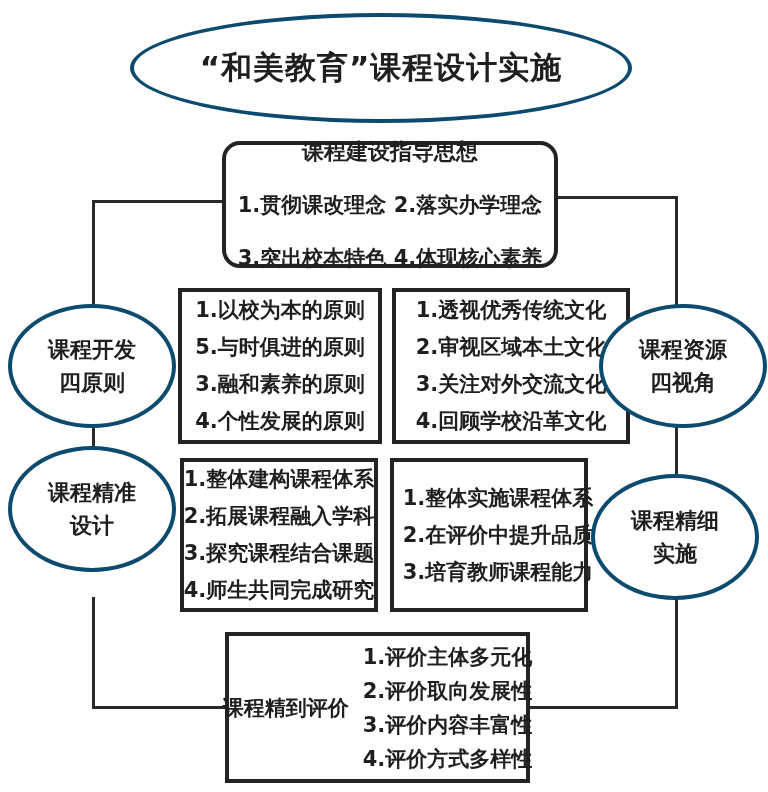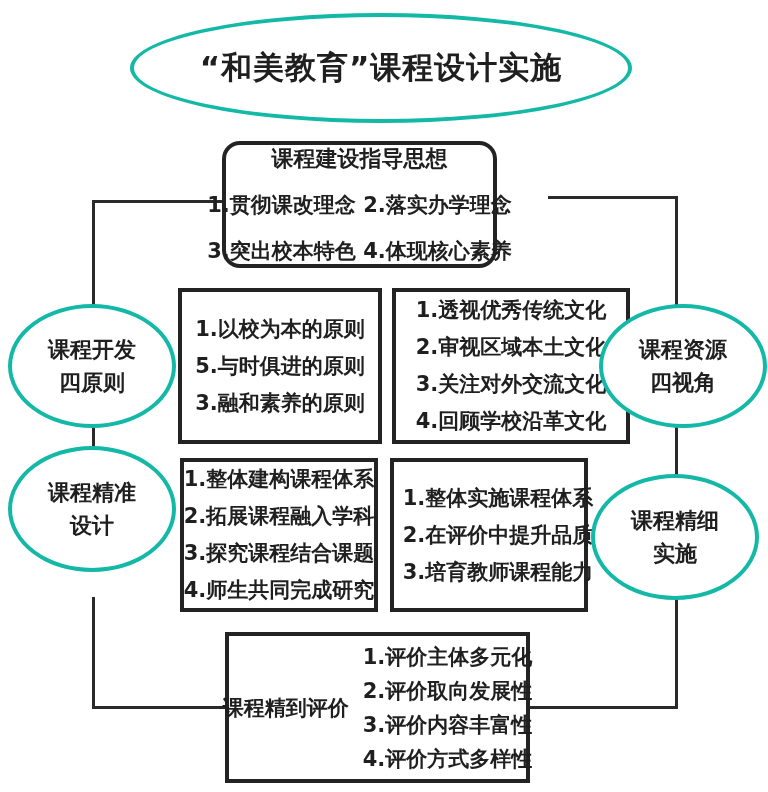--- a/index.html
+++ b/index.html
@@ -5,21 +5,21 @@
   html,body{margin:0;padding:0;}
   body{
     width:768px;height:792px;position:relative;background:#ffffff;
     font-family:"DejaVu Sans",sans-serif;
     color:#1f1f1f;
     overflow:hidden;
   }
   .canvas{position:absolute;left:0;top:0;width:768px;height:792px;}
   .node{position:absolute;box-sizing:border-box;display:flex;flex-direction:column;
         align-items:center;justify-content:center;text-align:center;}
-  .ellipse{border:4px solid #14b8a6;border-radius:50%;background:#fff;}
+  .ellipse{border:4px solid #0c4a6e;border-radius:50%;background:#fff;}
   .rect{border:4px solid #232323;background:#fff;}
   .rrect{border:4px solid #232323;border-radius:18px;background:#fff;}
   .line{position:absolute;background:#2a2a2a;}
   .title-text{font-size:31px;font-weight:bold;letter-spacing:1px;white-space:nowrap;}
   .ell-line{font-size:22px;font-weight:bold;line-height:33px;white-space:nowrap;}
   .box-title{font-size:22px;font-weight:bold;line-height:34px;white-space:nowrap;}
   .box-line{font-size:21px;font-weight:bold;line-height:38px;white-space:nowrap;}
   .list{display:flex;flex-direction:column;align-items:flex-start;}
   .list .box-line{line-height:37px;}
   .eval-wrap{flex-direction:row;gap:14px;}
@@ -39,36 +39,37 @@
   <div class="line" style="left:675px;top:426px;width:3px;height:50px;"></div>
   <div class="line" style="left:92px;top:597px;width:3px;height:112px;"></div>
   <div class="line" style="left:92px;top:706px;width:135px;height:3px;"></div>
   <div class="line" style="left:675px;top:597px;width:3px;height:112px;"></div>
   <div class="line" style="left:528px;top:706px;width:150px;height:3px;"></div>
 
   <div class="node ellipse" style="left:130px;top:13px;width:502px;height:110px;">
     <div class="title-text">“和美教育”课程设计实施</div>
   </div>
 
-  <div class="node rrect" style="left:222px;top:141px;width:275px;height:127px;gap:9px;">
+  <div class="node rrect" style="left:222px;top:141px;width:336px;height:127px;gap:16px;">
     <div class="box-title">课程建设指导思想</div>
     <div class="box-line" style="line-height:40px;">1.贯彻课改理念 2.落实办学理念</div>
     <div class="box-line" style="line-height:34px;">3.突出校本特色 4.体现核心素养</div>
   </div>
 
   <div class="node ellipse" style="left:8px;top:304px;width:168px;height:124px;">
     <div class="ell-line">课程开发</div>
     <div class="ell-line">四原则</div>
   </div>
 
   <div class="node rect" style="left:178px;top:288px;width:204px;height:156px;">
     <div class="list">
       <div class="box-line">1.以校为本的原则</div>
       <div class="box-line">5.与时俱进的原则</div>
       <div class="box-line">3.融和素养的原则</div>
+      <div class="box-line">4.个性发展的原则</div>
     </div>
   </div>
 
   <div class="node rect" style="left:392px;top:288px;width:238px;height:156px;justify-content:center;">
     <div class="list">
       <div class="box-line">1.透视优秀传统文化</div>
       <div class="box-line">2.审视区域本土文化</div>
       <div class="box-line">3.关注对外交流文化</div>
       <div class="box-line">4.回顾学校沿革文化</div>
     </div>

